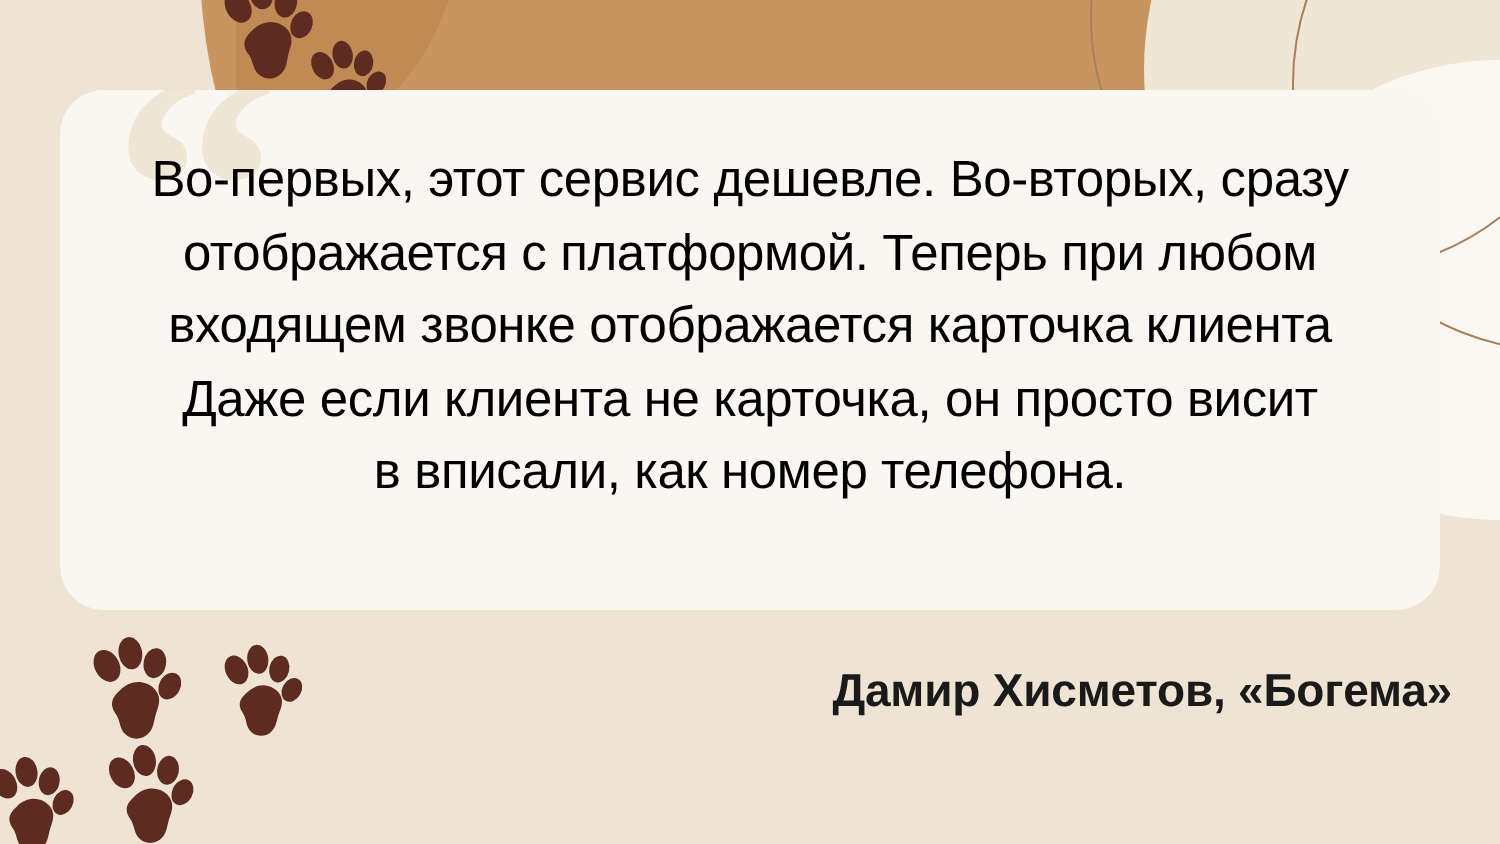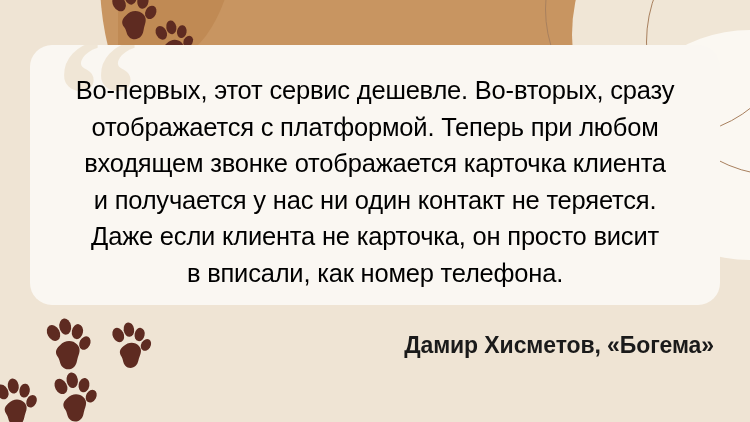--- a/index.html
+++ b/index.html
@@ -115,21 +115,21 @@
     font-size: 25.5px;
     line-height: 36.5px;
     color: #000000;
     white-space: nowrap;
     letter-spacing: -0.2px;
   }
 
   
   .attribution {
     position: absolute;
-    right: 36px;
+    right: 24px;
     top: 332px;
     font-size: 23px;
     font-weight: 700;
     color: #1A1A1A;
     letter-spacing: -0.1px;
     white-space: nowrap;
   }
 
   
   .paw {
@@ -222,21 +222,20 @@
         </svg>
       </div>
     </div>
 
   <div class="quote-card">
     <div class="quote-mark">“</div>
     <div class="quote-body">
       <div class="quote-line">Во-первых, этот сервис дешевле. Во-вторых, сразу</div>
       <div class="quote-line">отображается с платформой. Теперь при любом</div>
       <div class="quote-line">входящем звонке отображается карточка клиента</div>
-      <div class="quote-line">и получается у нас ни один контакт не теряется.</div>
       <div class="quote-line">Даже если клиента не карточка, он просто висит</div>
       <div class="quote-line">в вписали, как номер телефона.</div>
     </div>
   </div>
 
   <div class="attribution">Дамир Хисметов, «Богема»</div>
 
 </div>
 
 </body></html>

